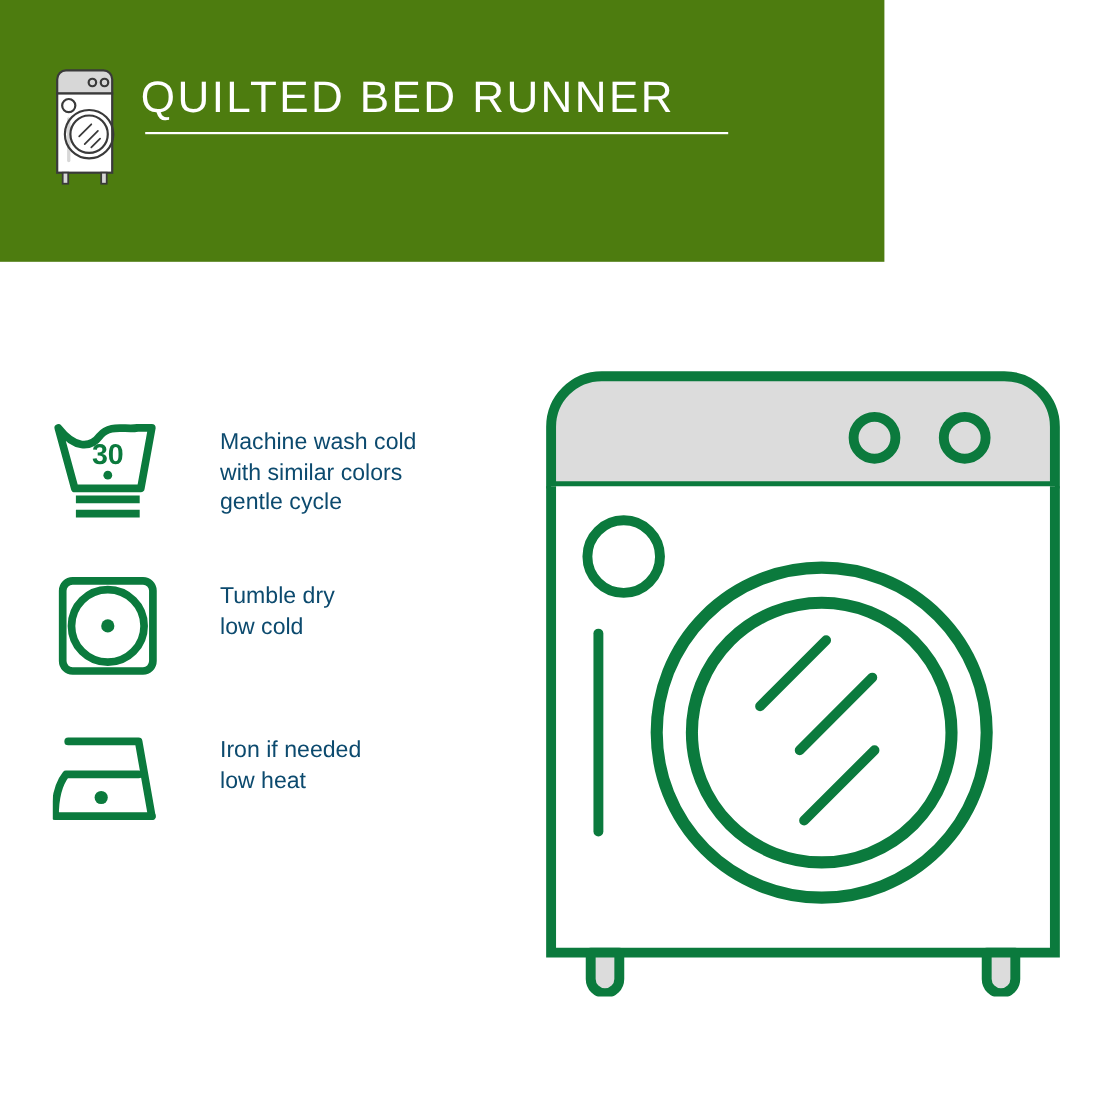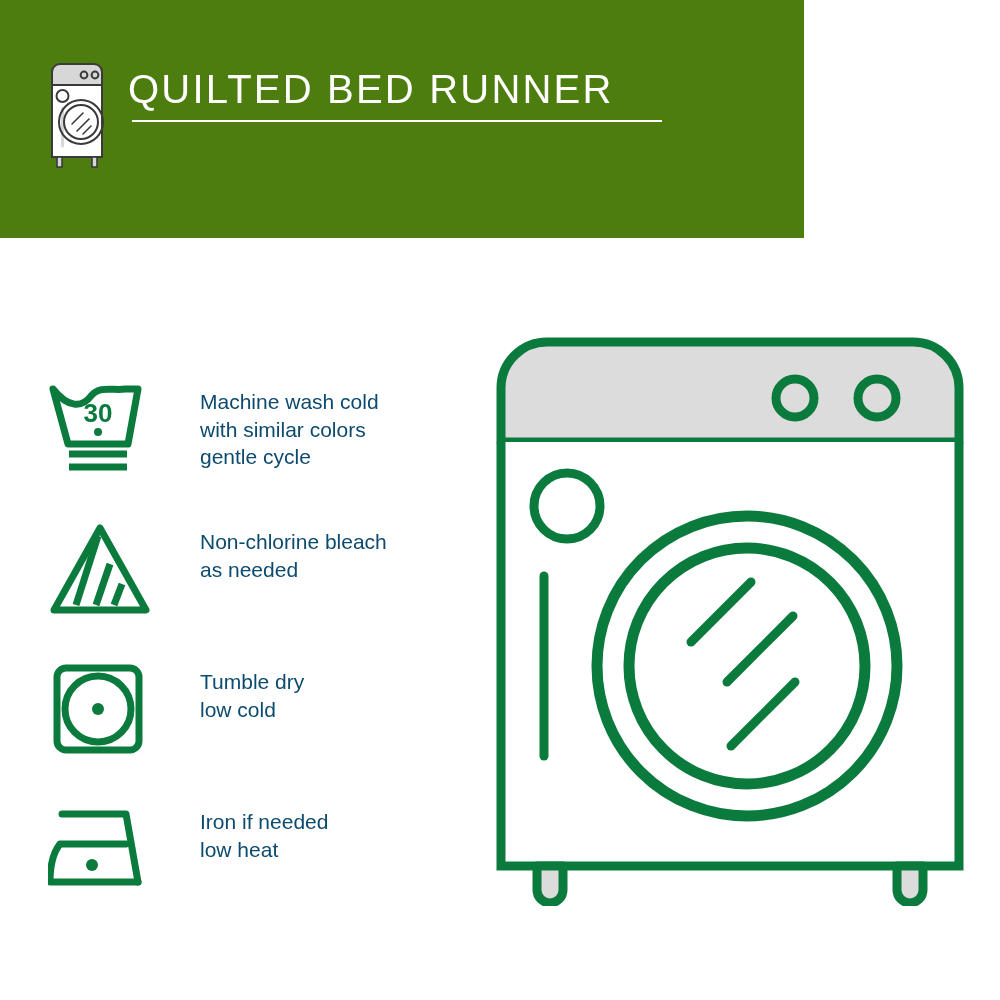--- a/index.html
+++ b/index.html
@@ -156,33 +156,20 @@
         <text x="50" y="40" font-family="Liberation Sans, sans-serif" font-size="26" font-weight="bold" fill="#0b7a3d" text-anchor="middle">30</text>
 
         <circle cx="50" cy="50" r="4" fill="#0b7a3d"></circle>
       </svg>
     </div>
     <div class="care-text">Machine wash cold
 with similar colors
 gentle cycle</div>
   </div>
 
-  <div class="care-row">
-    <div class="care-symbol">
-      <svg width="104" height="96" viewBox="0 0 104 96">
-        <path d="M52 6 L 98 88 L 6 88 Z" fill="none" stroke="#0b7a3d" stroke-width="7" stroke-linejoin="round"></path>
-
-        <line x1="50" y1="14" x2="28" y2="83" stroke="#0b7a3d" stroke-width="7" stroke-linecap="butt"></line>
-        <line x1="62" y1="42" x2="48" y2="83" stroke="#0b7a3d" stroke-width="7" stroke-linecap="butt"></line>
-        <line x1="74" y1="62" x2="66" y2="83" stroke="#0b7a3d" stroke-width="7" stroke-linecap="butt"></line>
-      </svg>
-    </div>
-    <div class="care-text">Non-chlorine bleach
-as needed</div>
-  </div>
 
   <div class="care-row">
     <div class="care-symbol">
       <svg width="104" height="96" viewBox="0 0 104 96">
         <rect x="9" y="6" width="82" height="82" rx="9" ry="9" fill="none" stroke="#0b7a3d" stroke-width="7"></rect>
         <circle cx="50" cy="47" r="33" fill="none" stroke="#0b7a3d" stroke-width="7"></circle>
         <circle cx="50" cy="47" r="6" fill="#0b7a3d"></circle>
       </svg>
     </div>
     <div class="care-text">Tumble dry

